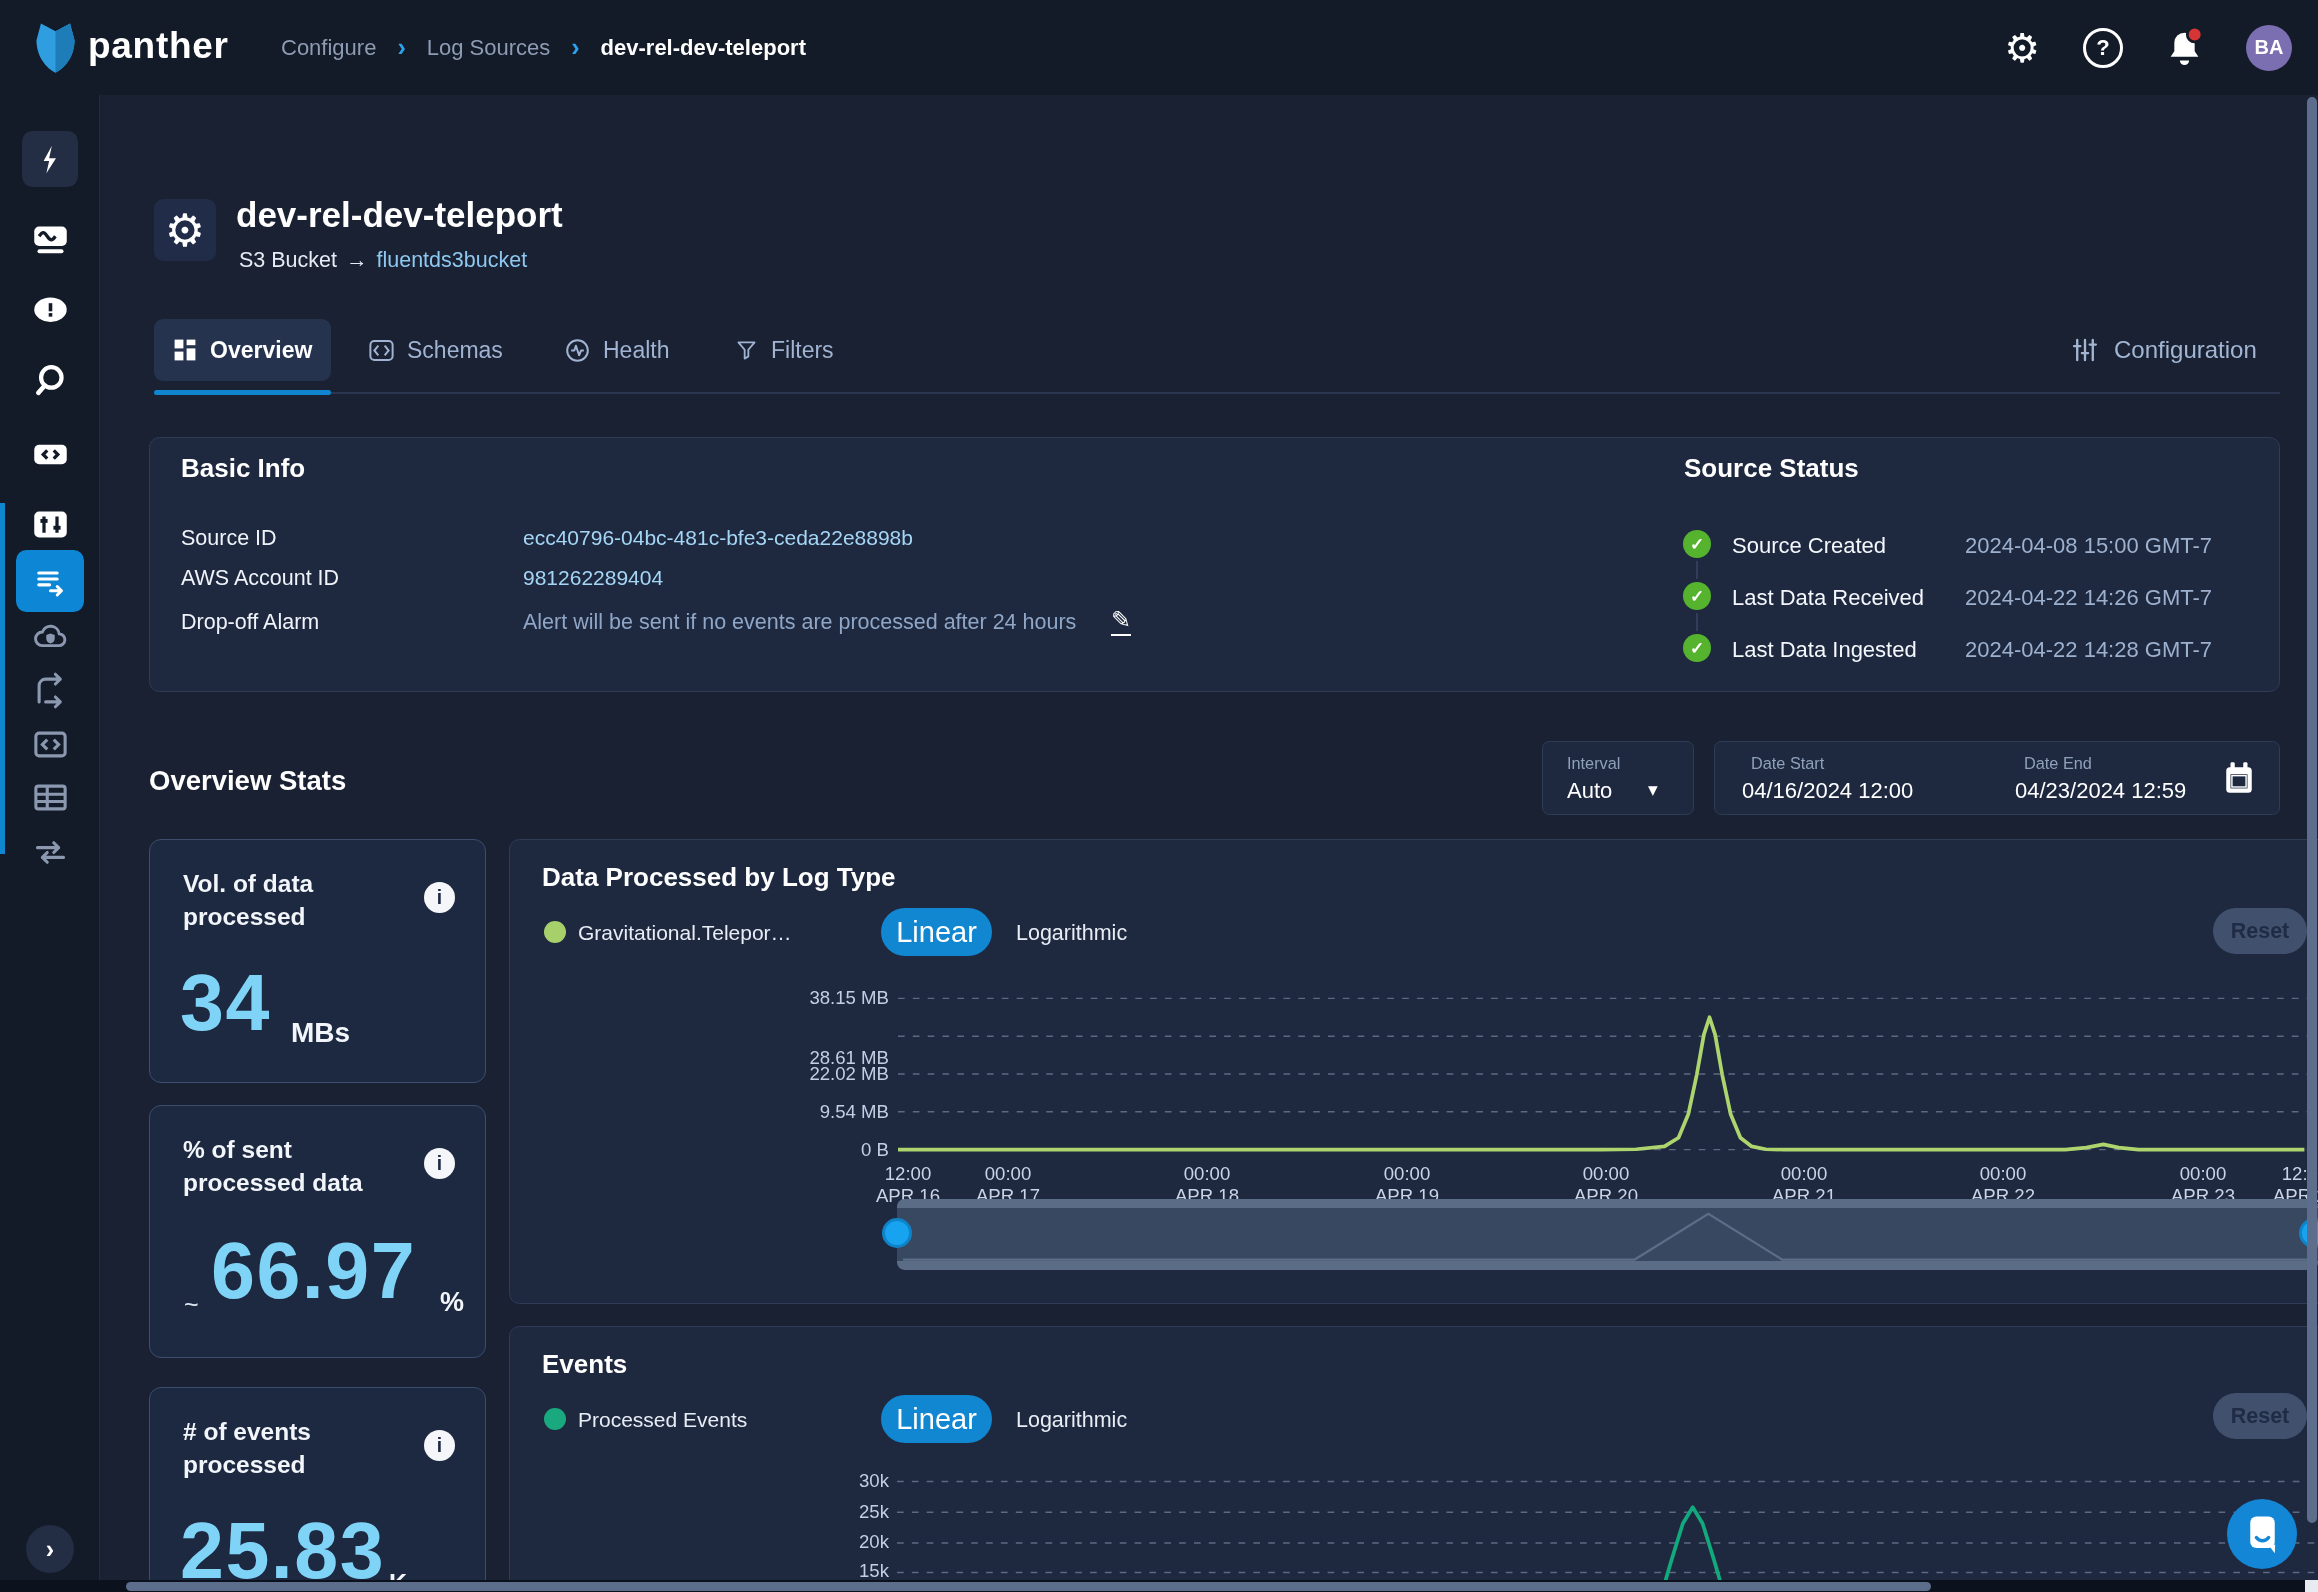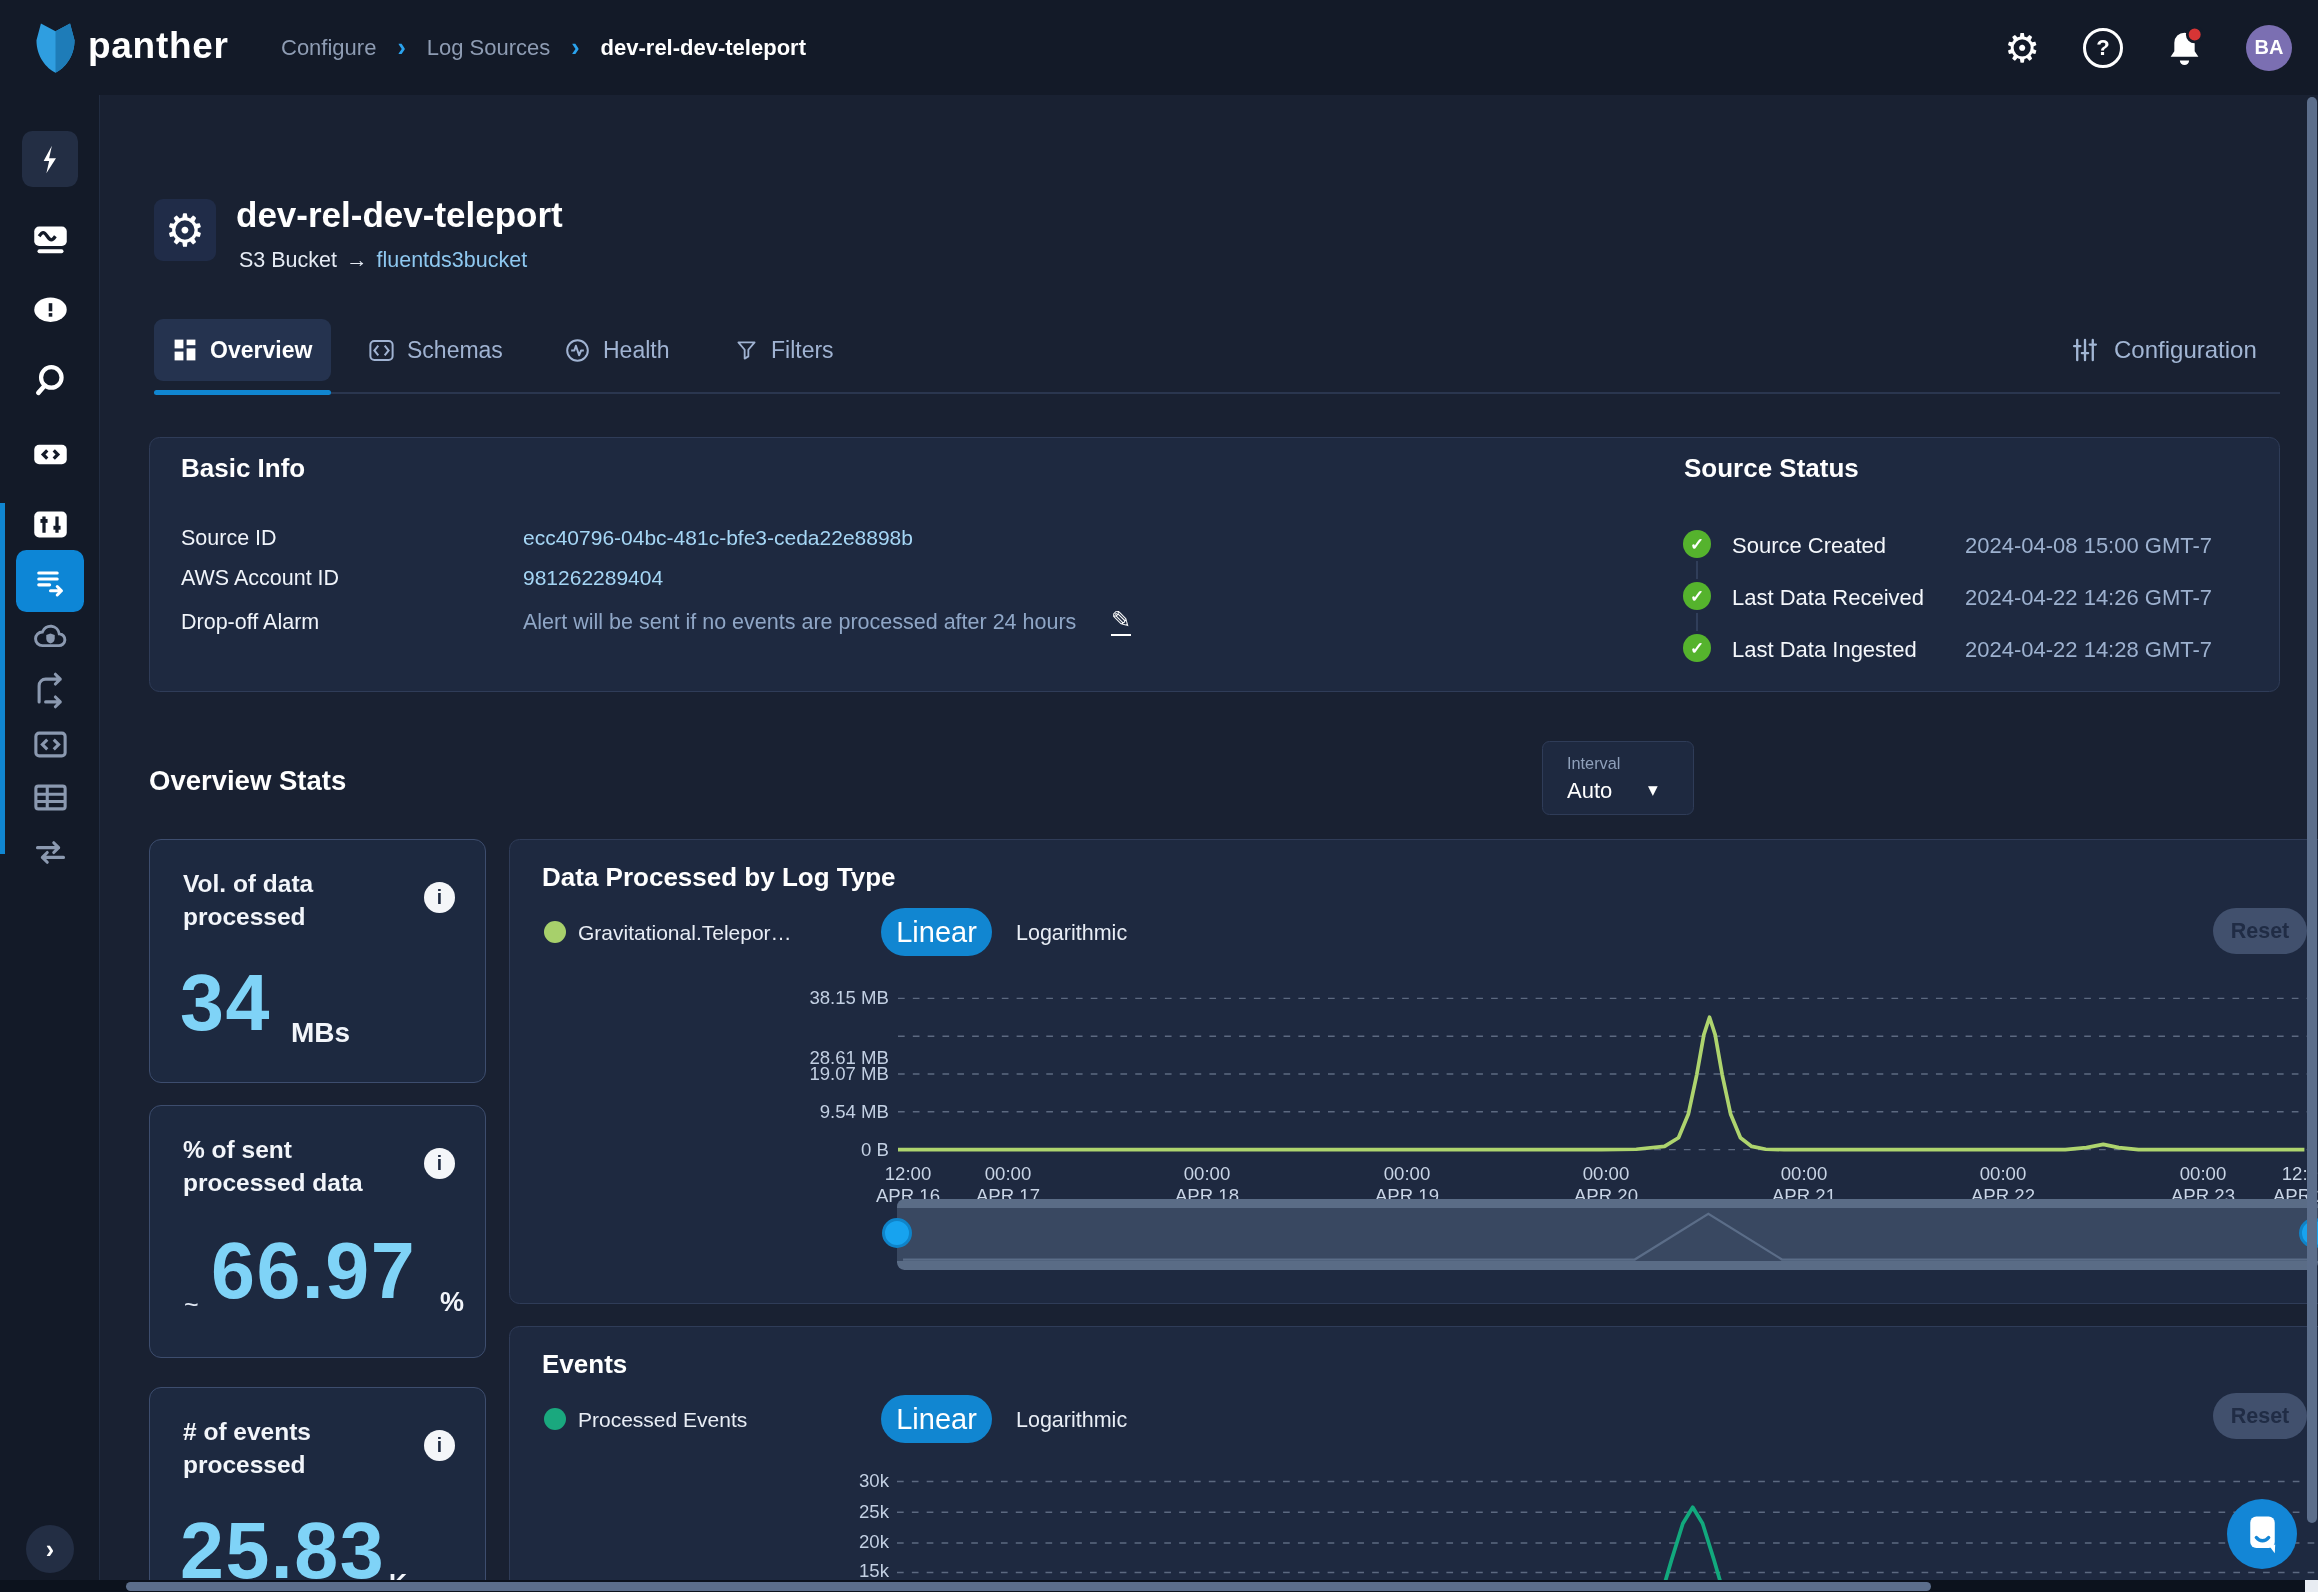--- a/index.html
+++ b/index.html
@@ -261,20 +261,34 @@
   <div class="abs connector" style="left:1696px;top:613px;height:18px"></div>
   <div class="abs check" style="left:1683px;top:634px">✓</div>
   <div class="abs st-label" style="left:1732px;top:637px">Last Data Ingested</div>
   <div class="abs st-value" style="left:1965px;top:637px">2024-04-22 14:28 GMT-7</div>
 
   <div class="abs panel-title" style="left:149px;top:765px;font-size:27.5px">Overview Stats</div>
   <div class="abs ctrl-box" style="left:1542px;top:741px;width:152px;height:74px">
     <div class="abs ctrl-label" style="left:24px;top:12px">Interval</div>
     <div class="abs ctrl-value" style="left:24px;top:36px">Auto</div>
     <div class="abs" style="left:105px;top:36px;font-size:19.3px;color:#fff">▾</div>
+  </div>
+  <div class="abs ctrl-box" style="left:1714px;top:741px;width:566px;height:74px">
+    <div class="abs ctrl-label" style="left:36px;top:12px">Date Start</div>
+    <div class="abs ctrl-value" style="left:27px;top:36px">04/16/2024 12:00</div>
+    <div class="abs ctrl-label" style="left:309px;top:12px">Date End</div>
+    <div class="abs ctrl-value" style="left:300px;top:36px">04/23/2024 12:59</div>
+    <svg class="abs" style="left:507px;top:18px" width="34" height="37" viewBox="0 0 24 26">
+      <rect x="3" y="5" width="18" height="18" rx="2.5" fill="#fff"></rect>
+      <rect x="6" y="1.5" width="3" height="5" rx="1" fill="#fff"></rect>
+      <rect x="15" y="1.5" width="3" height="5" rx="1" fill="#fff"></rect>
+      <rect x="6" y="10" width="12" height="10" fill="#1e2940"></rect>
+      <rect x="6.5" y="10.5" width="11" height="9" fill="#fff"></rect>
+      <rect x="7.5" y="11.5" width="9" height="7" fill="#1e2940"></rect>
+    </svg>
   </div>
 
   <div class="abs stat-card" style="top:839px;height:244px">
     <div class="stat-title" style="top:27px">
       <div>Vol. of data</div>
         <div>processed</div>
     </div>
     <div class="info-i" style="right:30px;top:42px">i</div>
     <div class="big-num" style="left:30px;top:117px">34</div>
     <div class="big-unit" style="left:141px;top:177px;font-size:28px">MBs</div>
@@ -348,21 +362,21 @@
         <div>APR 23</div>
       </div>
       <div class="xlab" style="left: 2253px; top: 1163px;">
         <div>12:00</div>
         <div>APR 23</div>
       </div>
     </div>
   <div id="chart1-ylabels">
       <div class="ytick" style="left: 758px; top: 987px;">38.15 MB</div>
       <div class="ytick" style="left: 758px; top: 1025px; margin-top: 22px;">28.61 MB</div>
-      <div class="ytick" style="left: 758px; top: 1063px;">19.07 MB</div>
+      <div class="ytick" style="left: 758px; top: 1063px;">22.02 MB</div>
       <div class="ytick" style="left: 758px; top: 1101px;">9.54 MB</div>
       <div class="ytick" style="left: 758px; top: 1139px; text-align: right;">0 B</div>
     </div>
 
   <div class="abs brush-outer"></div>
   <div class="abs brush-inner">
     <svg width="1421" height="53" viewBox="0 0 1914 72">
       <polyline points="0,70 994,70 1094,8 1194,70 1914,70" stroke="#5b6d88" stroke-width="3" fill="none"></polyline>
     </svg>
   </div>

